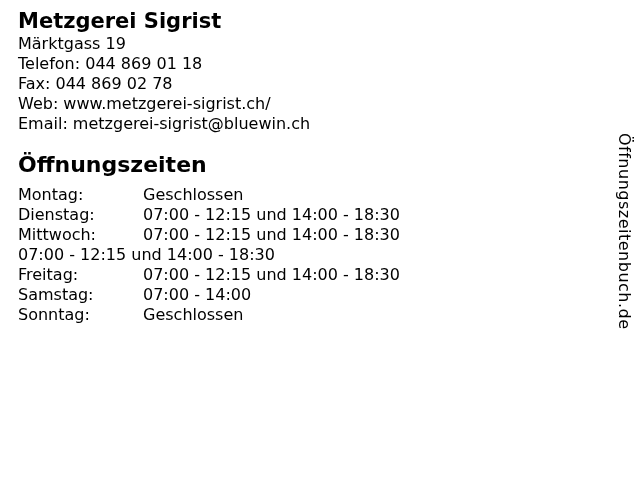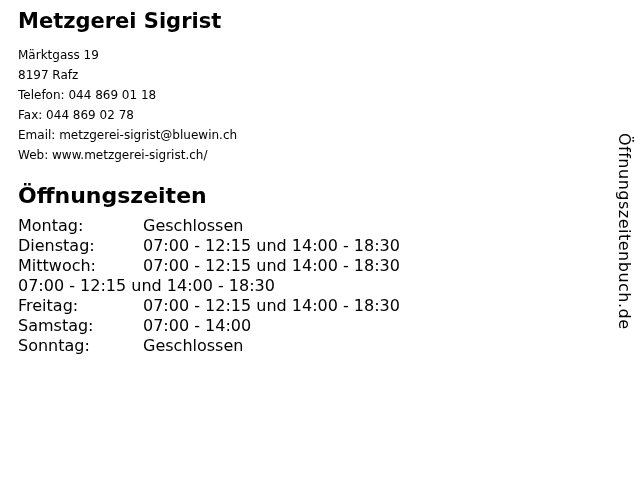--- a/index.html
+++ b/index.html
@@ -19,22 +19,22 @@
     padding: 8px 1px 0 18px;
   }
   .business-name {
     font-size: 21px;
     font-weight: bold;
     line-height: 26px;
     margin: 0;
     letter-spacing: 0px;
   }
   .contact-block {
-    margin-top: 11px;
-    font-size: 12px;
+    margin-top: 0;
+    font-size: 16px;
     line-height: 20px;
   }
   .contact-line {
     white-space: nowrap;
   }
   .hours-heading {
     font-size: 22px;
     font-weight: bold;
     line-height: 22px;
     margin: 20px 0 0 0;
@@ -69,25 +69,24 @@
 </style>
 </head>
 <body>
 
 <div class="page">
 
   <h1 class="business-name">Metzgerei Sigrist</h1>
 
   <div class="contact-block">
     <div class="contact-line">Märktgass 19</div>
-    <div class="contact-line">8197 Rafz</div>
     <div class="contact-line">Telefon: 044 869 01 18</div>
     <div class="contact-line">Fax: 044 869 02 78</div>
+    <div class="contact-line">Web: www.metzgerei-sigrist.ch/</div>
     <div class="contact-line">Email: metzgerei-sigrist@bluewin.ch</div>
-    <div class="contact-line">Web: www.metzgerei-sigrist.ch/</div>
   </div>
 
   <h2 class="hours-heading">Öffnungszeiten</h2>
 
   <div class="hours-table">
     <div class="hours-row">
       <span class="hours-day">Montag:</span>
       <span class="hours-time">Geschlossen</span>
     </div>
     <div class="hours-row">

